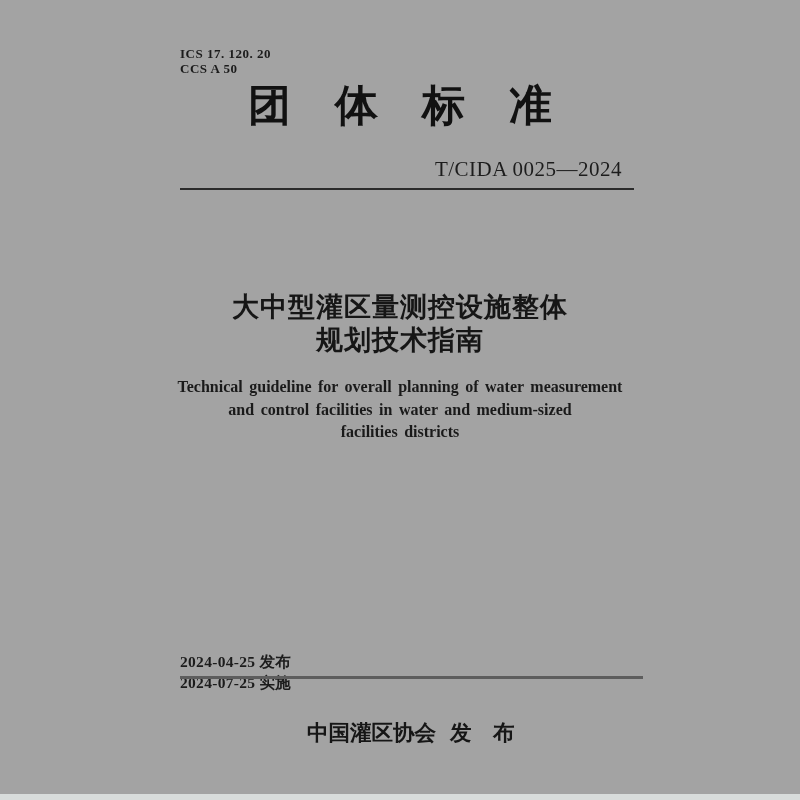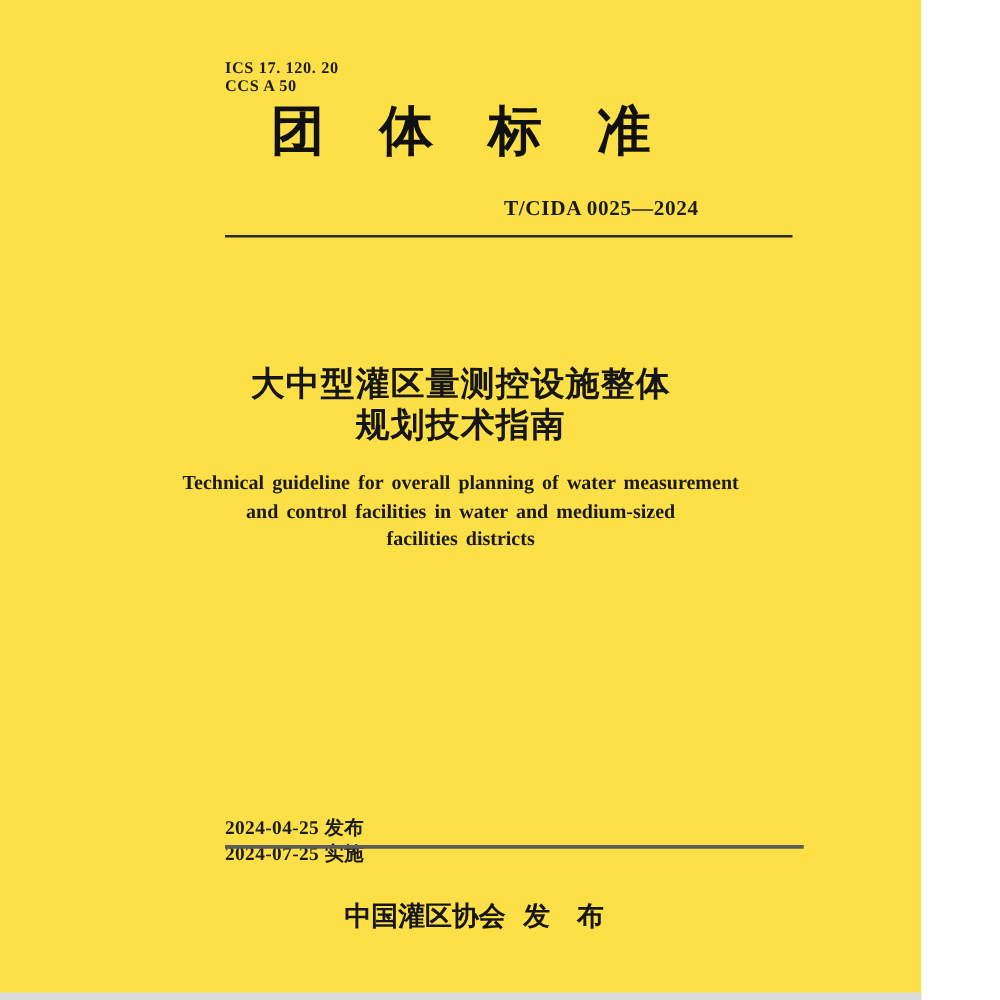--- a/index.html
+++ b/index.html
@@ -2,23 +2,23 @@
 <html><head>
 <meta charset="utf-8">
 <style>
   html, body {
     margin: 0;
     padding: 0;
     background: #ffffff;
   }
   .page {
     position: relative;
-    width: 737px;
+    width: 800px;
     height: 800px;
-    background: #fde047;
+    background: #a3a3a3;
     overflow: hidden;
     color: #1c1c1c;
     font-family: "Liberation Serif", "DejaVu Serif", serif;
   }
   
   .ics-block {
     position: absolute;
     left: 180px;
     top: 46px;
     font-size: 13px;
@@ -42,22 +42,22 @@
     padding-left: 44px;
     box-sizing: border-box;
     white-space: nowrap;
     color: #111111;
   }
   
   .std-number {
     position: absolute;
     top: 157px;
     right: 178px;
-    font-size: 17px;
-    font-weight: bold;
+    font-size: 21px;
+    font-weight: normal;
     letter-spacing: 0.5px;
     color: #1c1c1c;
   }
   .rule-top {
     position: absolute;
     left: 180px;
     top: 188px;
     width: 454px;
     height: 2px;
     background: #2b2b2b;

